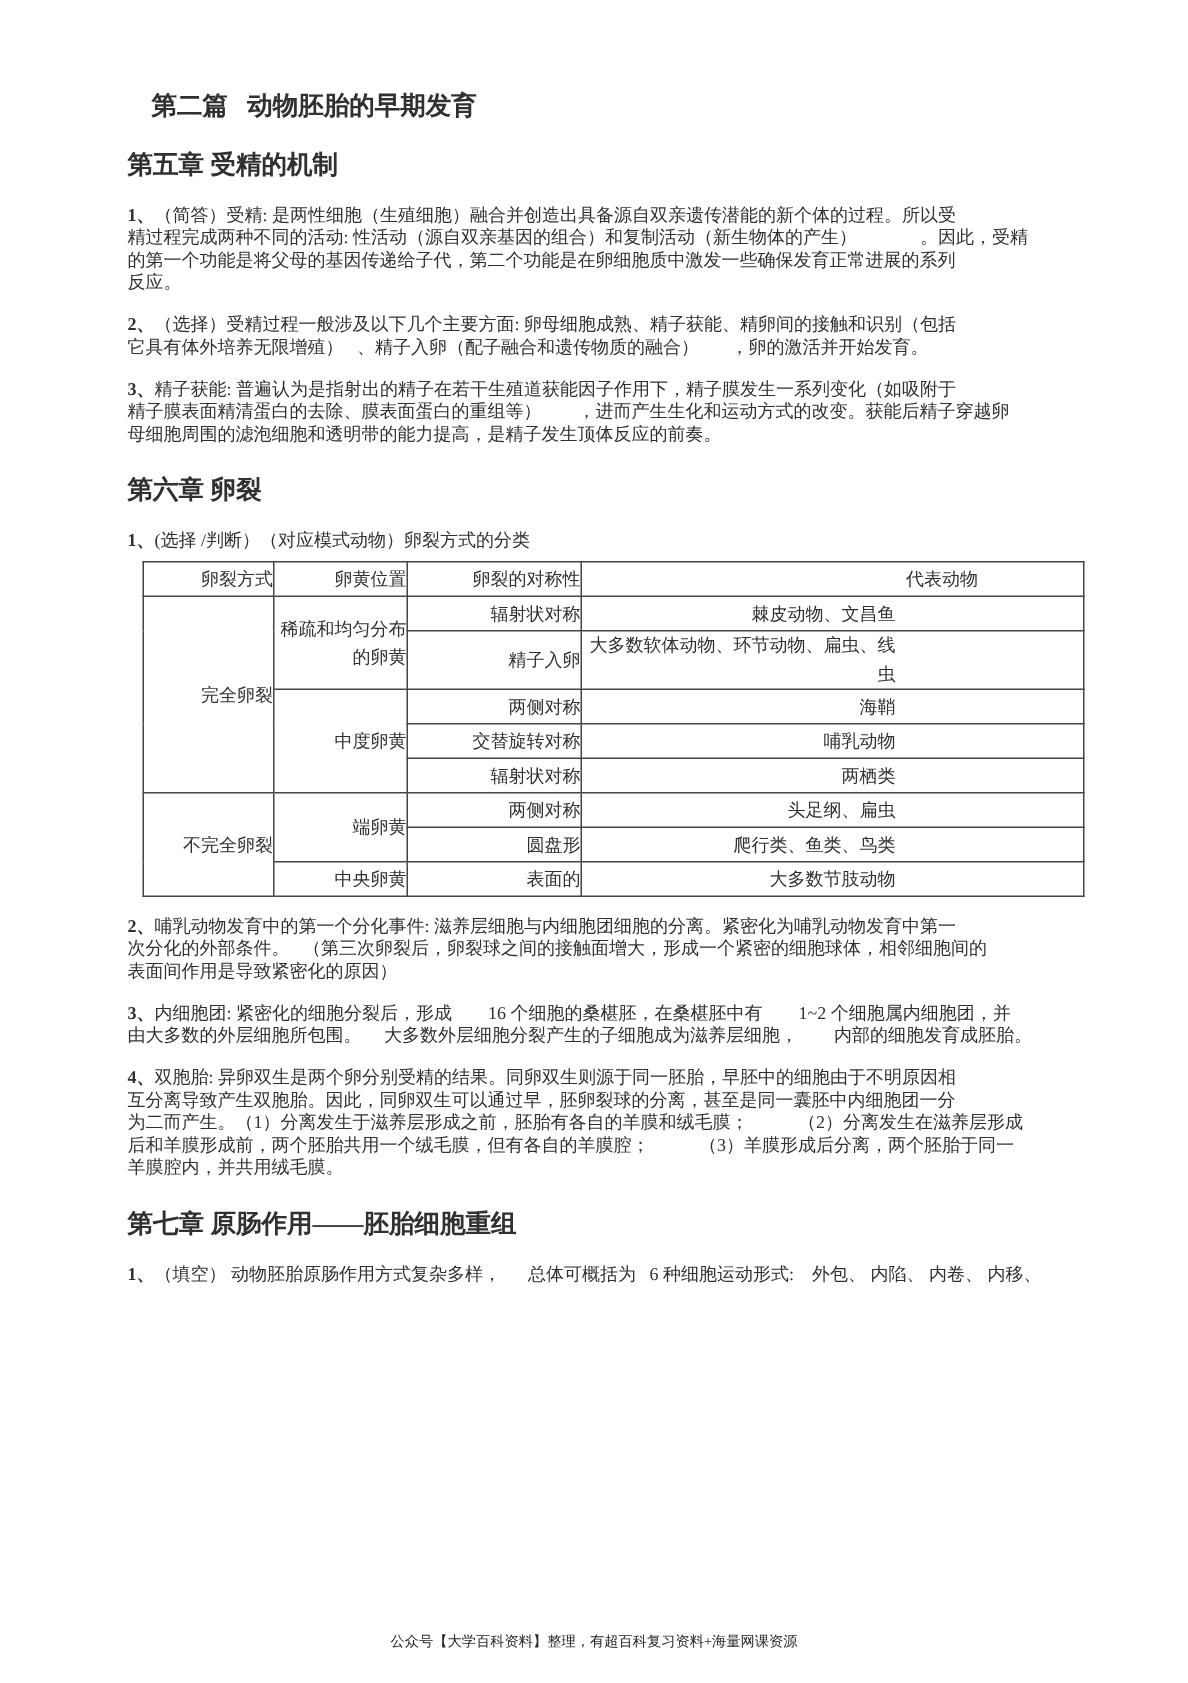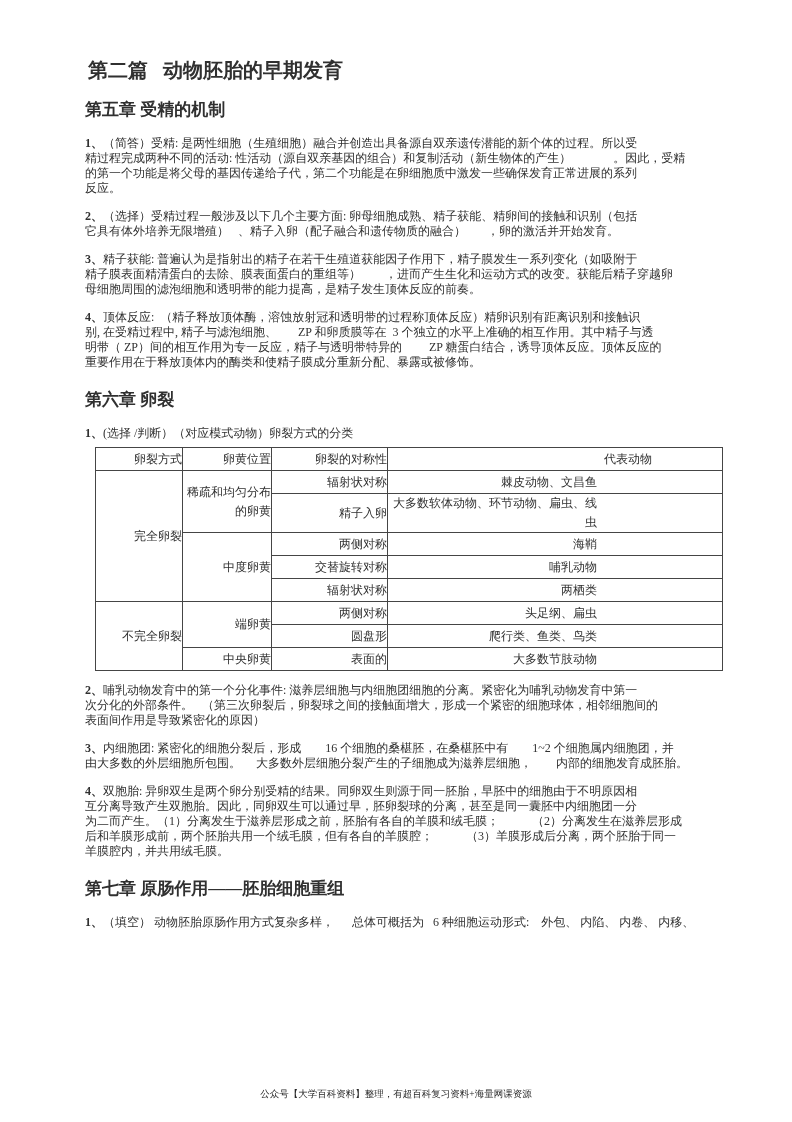--- a/index.html
+++ b/index.html
@@ -1,19 +1,19 @@
 <!DOCTYPE html>
 <html><head>
 <meta charset="utf-8">
 <style>
   html,body{margin:0;padding:0;background:#ffffff;}
   .page{position:relative;width:792px;height:1122px;background:#ffffff;overflow:hidden;
         font-family:"Liberation Serif","DejaVu Serif",serif;color:#303030;}
   .content{position:absolute;left:85px;top:61px;width:650px;}
-  .h-part{font-size:20px;font-weight:bold;line-height:19px;margin:0 3px 18px;white-space:pre;}
+  .h-part{font-size:17px;font-weight:bold;line-height:19px;margin:0 16px 18px;white-space:pre;}
   .h-chap{font-size:17px;font-weight:bold;line-height:19px;margin:20px 0 17px;white-space:pre;}
   .para{font-size:12px;line-height:15px;margin:0 0 13px;white-space:pre;}
   .para .num{font-weight:bold;}
   .intro{margin:0 0 6px;}
   table.cleavage{border-collapse:collapse;table-layout:fixed;width:627px;margin:0 0 12px 10px;}
   .cleavage th,.cleavage td{border:1px solid #454545;height:22px;text-align:right;
         font-size:12px;font-weight:normal;padding:0;line-height:19px;vertical-align:middle;}
   .cleavage th.animals{padding-right:70px;}
   .cleavage td.animals{padding-right:125px;}
   .cell-pre{white-space:pre;}
@@ -35,24 +35,20 @@
 的第一个功能是将父母的基因传递给子代，第二个功能是在卵细胞质中激发一些确保发育正常进展的系列
 反应。</span></p>
 
     <p class="para"><span class="num">2、</span><span>（选择）受精过程一般涉及以下几个主要方面: 卵母细胞成熟、精子获能、精卵间的接触和识别（包括
 它具有体外培养无限增殖）   、精子入卵（配子融合和遗传物质的融合）       ，卵的激活并开始发育。</span></p>
 
     <p class="para"><span class="num">3、</span><span>精子获能: 普遍认为是指射出的精子在若干生殖道获能因子作用下，精子膜发生一系列变化（如吸附于
 精子膜表面精清蛋白的去除、膜表面蛋白的重组等）        ，进而产生生化和运动方式的改变。获能后精子穿越卵
 母细胞周围的滤泡细胞和透明带的能力提高，是精子发生顶体反应的前奏。</span></p>
 
-    <p class="para"><span class="num">4、</span><span>顶体反应:  （精子释放顶体酶，溶蚀放射冠和透明带的过程称顶体反应）精卵识别有距离识别和接触识
-别, 在受精过程中, 精子与滤泡细胞、       ZP 和卵质膜等在  3 个独立的水平上准确的相互作用。其中精子与透
-明带（ ZP）间的相互作用为专一反应，精子与透明带特异的         ZP 糖蛋白结合，诱导顶体反应。顶体反应的
-重要作用在于释放顶体内的酶类和使精子膜成分重新分配、暴露或被修饰。</span></p>
 
     <div class="h-chap">第六章 卵裂</div>
 
     <p class="para intro"><span class="num">1、</span><span>(选择 /判断）（对应模式动物）卵裂方式的分类</span></p>
 
     <table class="cleavage">
       <colgroup>
           <col style="width:87px">
           <col style="width:89px">
           <col style="width:116px">

